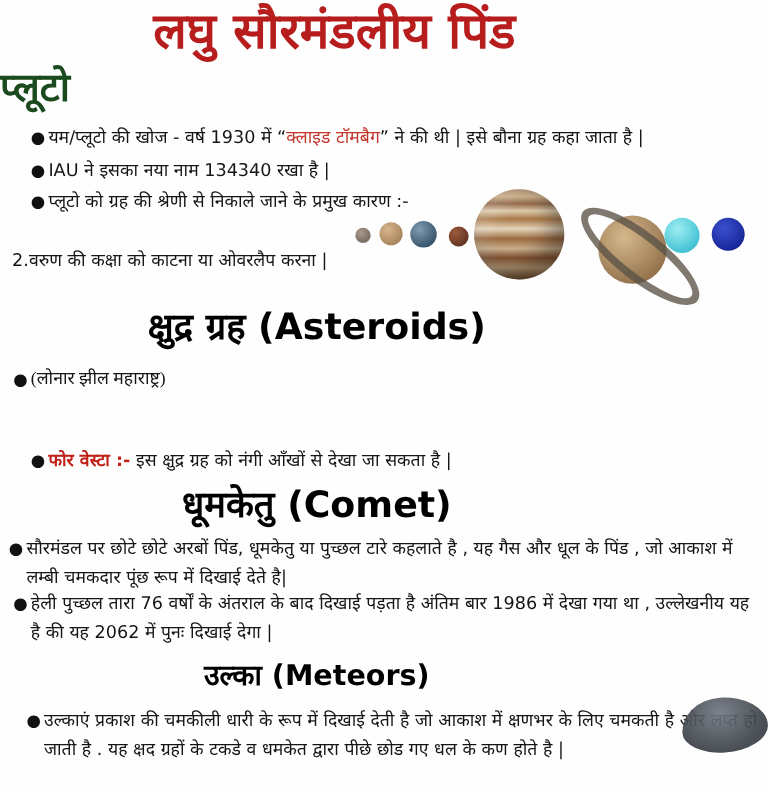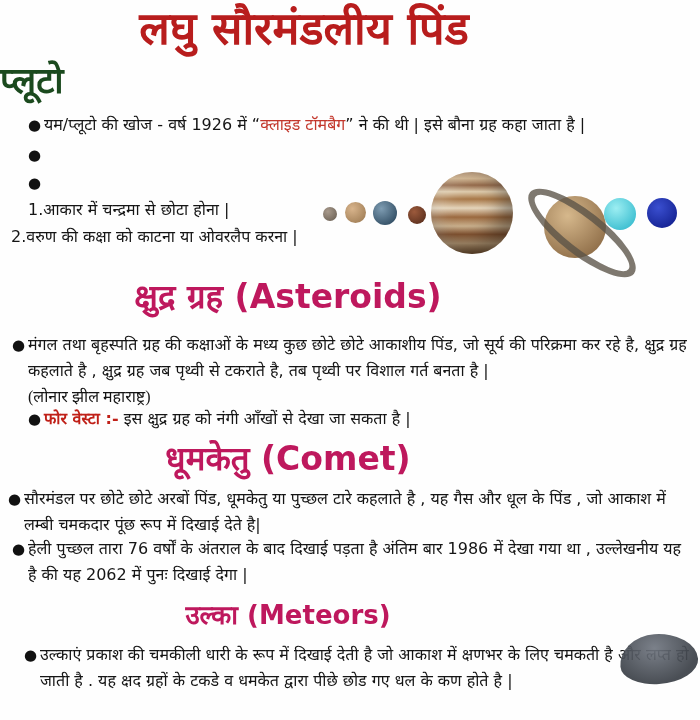--- a/index.html
+++ b/index.html
@@ -19,21 +19,21 @@
     top:58px;left:0;width:700px;text-align:left;
     font-size:36px;font-weight:800;color:#1b4a1e;line-height:46px;
   }
   .body-text{font-size:16px;line-height:26px;color:#151515;}
   .bullet-row{display:flex;align-items:flex-start;}
   .dot{width:16px;flex:0 0 16px;font-size:15px;line-height:26px;color:#111;}
   .red-hl{color:#c3372c;}
   .red-bold{color:#c02018;font-weight:700;margin-top:20px;}
   .section-heading{
     left:0;width:576px;text-align:center;
-    font-weight:800;color:#be185d;
+    font-weight:800;color:#000000;
   }
   #asteroids-heading{top:272px;font-size:33px;line-height:50px;}
   #comet-heading{top:434px;font-size:33px;line-height:50px;}
   #meteors-heading{top:592px;font-size:26px;line-height:46px;}
 
   
   #pluto-b1{top:112px;left:28px;width:660px;}
   #pluto-b2{top:142px;left:28px;width:660px;}
   #pluto-b3{top:170px;left:28px;width:640px;}
   #pluto-r1{top:197px;left:28px;width:300px;}
@@ -85,53 +85,54 @@
 </head>
 <body>
 
 <div id="page">
 
   <div class="abs" id="main-title">लघु सौरमंडलीय पिंड</div>
   <div class="abs" id="sub-title">प्लूटो</div>
 
   <div class="abs body-text bullet-row" id="pluto-b1">
     <span class="dot">●</span>
-    <span><span>यम/प्लूटो की खोज - वर्ष 1926 में “</span><span class="red-hl">क्लाइड टॉमबैग</span><span>” ने की थी | इसे बौना ग्रह कहा जाता है |</span></span>
+    <span><span>यम/प्लूटो की खोज - वर्ष 1930 में “</span><span class="red-hl">क्लाइड टॉमबैग</span><span>” ने की थी | इसे बौना ग्रह कहा जाता है |</span></span>
   </div>
 
   <div class="abs body-text bullet-row" id="pluto-b2">
     <span class="dot">●</span>
+    <span>IAU ने इसका नया नाम 134340 रखा है |</span>
   </div>
 
   <div class="abs body-text bullet-row" id="pluto-b3">
     <span class="dot">●</span>
+    <span>प्लूटो को ग्रह की श्रेणी से  निकाले जाने के प्रमुख कारण :-</span>
   </div>
 
-  <div class="abs body-text" id="pluto-r1">1.आकार में चन्द्रमा से छोटा होना |</div>
   <div class="abs body-text" id="pluto-r2">2.वरुण की कक्षा को काटना या ओवरलैप करना |</div>
 
   <div class="abs" id="planets">
     <div class="planet" id="mercury"></div>
     <div class="planet" id="venus"></div>
     <div class="planet" id="earth"></div>
     <div class="planet" id="mars"></div>
     <div class="planet" id="jupiter"></div>
     <div id="saturn-wrap">
       <div id="saturn-body"></div>
       <div id="saturn-ring"></div>
     </div>
     <div class="planet" id="uranus"></div>
     <div class="planet" id="neptune"></div>
   </div>
 
   <div class="abs section-heading" id="asteroids-heading">क्षुद्र ग्रह (Asteroids)</div>
 
   <div class="abs body-text bullet-row" id="ast-b1">
     <span class="dot">●</span>
-    <span><span>मंगल तथा बृहस्पति ग्रह की कक्षाओं के मध्य कुछ छोटे छोटे आकाशीय पिंड, जो सूर्य की परिक्रमा कर रहे है, क्षुद्र ग्रह कहलाते है , क्षुद्र ग्रह जब पृथ्वी से टकराते है, तब पृथ्वी पर विशाल गर्त बनता है |</span><span class="note-line">(लोनार झील महाराष्ट्र)</span></span>
+    <span><span class="note-line">(लोनार झील महाराष्ट्र)</span></span>
   </div>
 
   <div class="abs body-text bullet-row" id="ast-b2">
     <span class="dot">●</span>
     <span><span class="red-bold">फोर वेस्टा :-</span><span> इस क्षुद्र ग्रह को नंगी आँखों से देखा जा सकता है |</span></span>
   </div>
 
   <div class="abs section-heading" id="comet-heading">धूमकेतु  (Comet)</div>
 
   <div class="abs body-text bullet-row" id="comet-b1">

